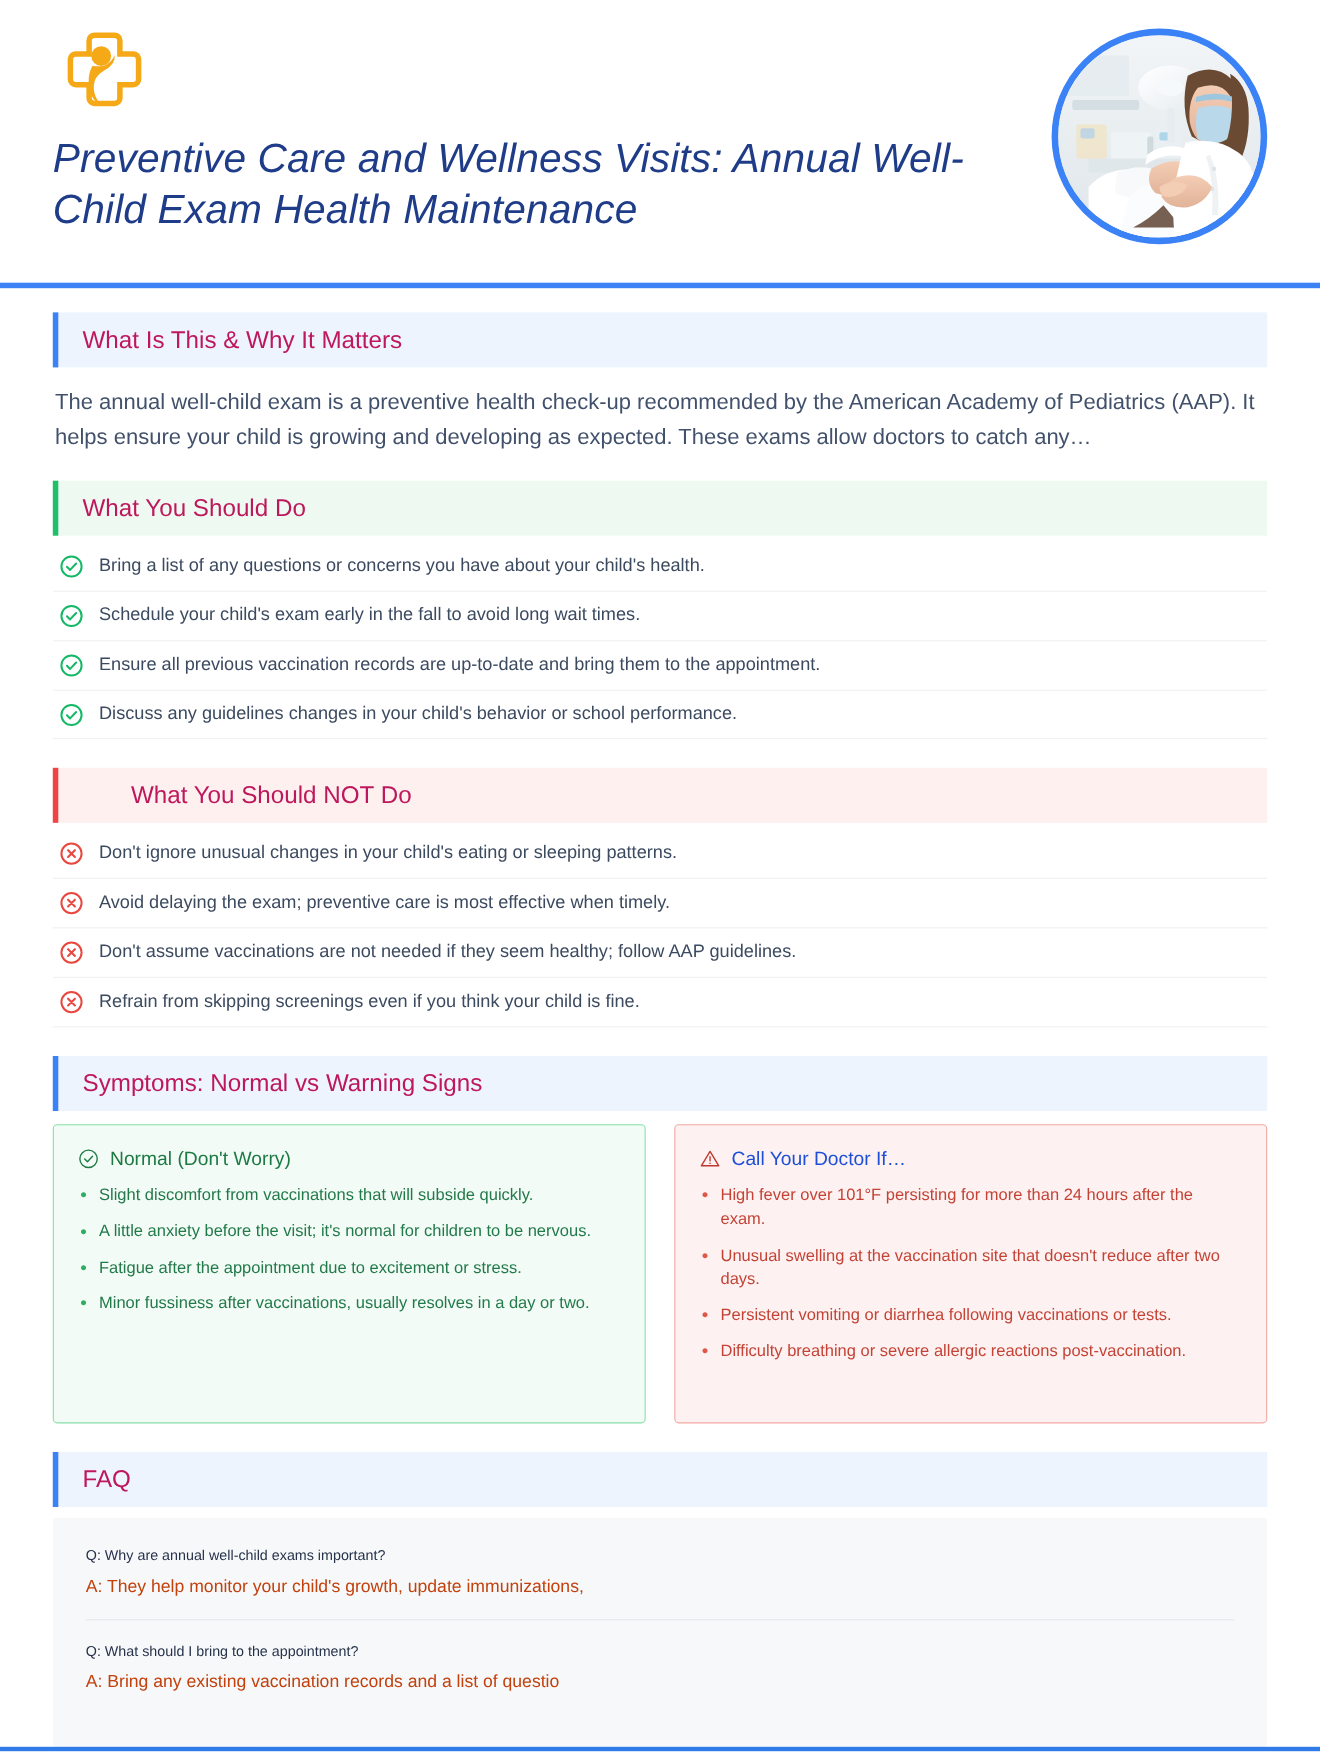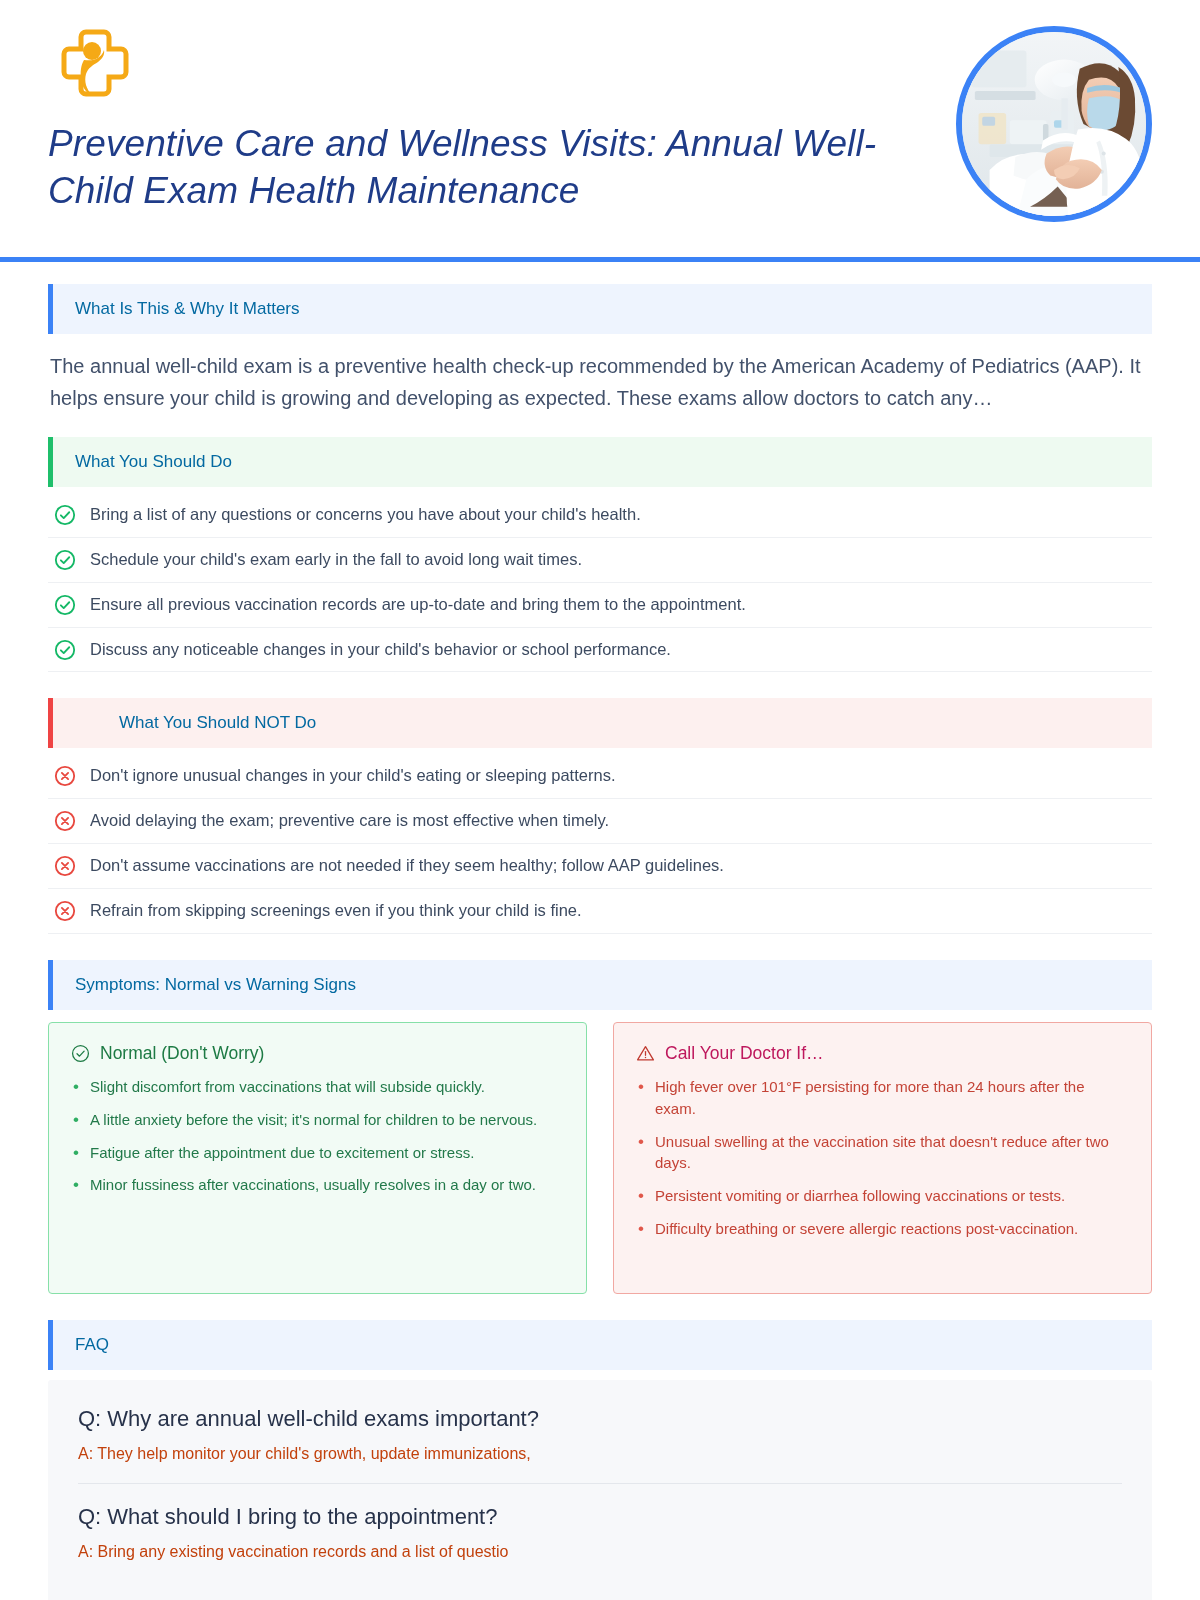--- a/index.html
+++ b/index.html
@@ -59,22 +59,22 @@
   .body-area { padding: 22px 48px 0 48px; flex: 1 1 auto; }
 
   .section-head {
     display: flex;
     align-items: center;
     height: 50px;
     margin-bottom: 6px;
   }
   .section-bar { width: 5px; align-self: stretch; flex: 0 0 5px; }
   .section-title {
-    font-size: 17px;
-    color: #0369a1;
+    font-size: 22px;
+    color: #be185d;
     font-weight: 400;
     padding-left: 22px;
   }
   .sh-blue  { background: #eef4fe; }
   .sh-blue  .section-bar { background: #3b82f6; }
   .sh-green { background: #eefaf1; }
   .sh-green .section-bar { background: #1fbf6b; }
   .sh-red   { background: #fdf0ef; gap: 44px; }
   .sh-red   .section-bar { background: #ef4444; }
 
@@ -114,21 +114,21 @@
   .card-green { background: #f2fbf5; border: 1px solid #86e0a8; }
   .card-red   { background: #fdf2f1; border: 1px solid #f1a8a2; }
   .card-head {
     display: flex;
     align-items: center;
     gap: 10px;
     font-size: 17.5px;
     margin-bottom: 12px;
   }
   .card-green .card-head { color: #1d7a44; }
-  .card-red   .card-head { color: #be185d; }
+  .card-red   .card-head { color: #1d4ed8; }
   .card-head svg { width: 19px; height: 19px; flex: 0 0 19px; }
   .card-list { list-style: none; }
   .card-list li {
     position: relative;
     padding-left: 19px;
     margin-bottom: 11px;
     font-size: 15px;
     line-height: 1.45;
   }
   .card-list li::before {
@@ -146,21 +146,21 @@
   
   .faq-box {
     background: #f7f8fa;
     border-radius: 3px;
     padding: 26px 30px 28px 30px;
     margin: 10px 0 0 0;
   }
   .faq-item { padding-bottom: 18px; }
   .faq-item + .faq-item { border-top: 1px solid #e4e7ec; padding-top: 20px; }
   .faq-q {
-    font-size: 22px;
+    font-size: 13px;
     color: #27324a;
     margin-bottom: 10px;
   }
   .faq-a {
     font-size: 16px;
     color: #c2410c;
     line-height: 1.45;
   }
 
   
@@ -285,21 +285,21 @@
           <circle cx="12" cy="12" r="10" fill="none" stroke="#14b866" stroke-width="2"></circle>
           <path d="M7.5 12.3 l3.1 3.1 l6 -6.4" fill="none" stroke="#14b866" stroke-width="2" stroke-linecap="round" stroke-linejoin="round"></path>
         </svg>
         <div class="row-text">Ensure all previous vaccination records are up-to-date and bring them to the appointment.</div>
       </div>
       <div class="check-row">
         <svg class="row-icon" viewBox="0 0 24 24">
           <circle cx="12" cy="12" r="10" fill="none" stroke="#14b866" stroke-width="2"></circle>
           <path d="M7.5 12.3 l3.1 3.1 l6 -6.4" fill="none" stroke="#14b866" stroke-width="2" stroke-linecap="round" stroke-linejoin="round"></path>
         </svg>
-        <div class="row-text">Discuss any noticeable changes in your child's behavior or school performance.</div>
+        <div class="row-text">Discuss any guidelines changes in your child's behavior or school performance.</div>
       </div>
     </div>
 
     <div class="section-head sh-red">
       <div class="section-bar"></div>
       <div class="section-title">What You Should NOT Do</div>
     </div>
     <div class="check-list">
       <div class="check-row">
         <svg class="row-icon" viewBox="0 0 24 24">

